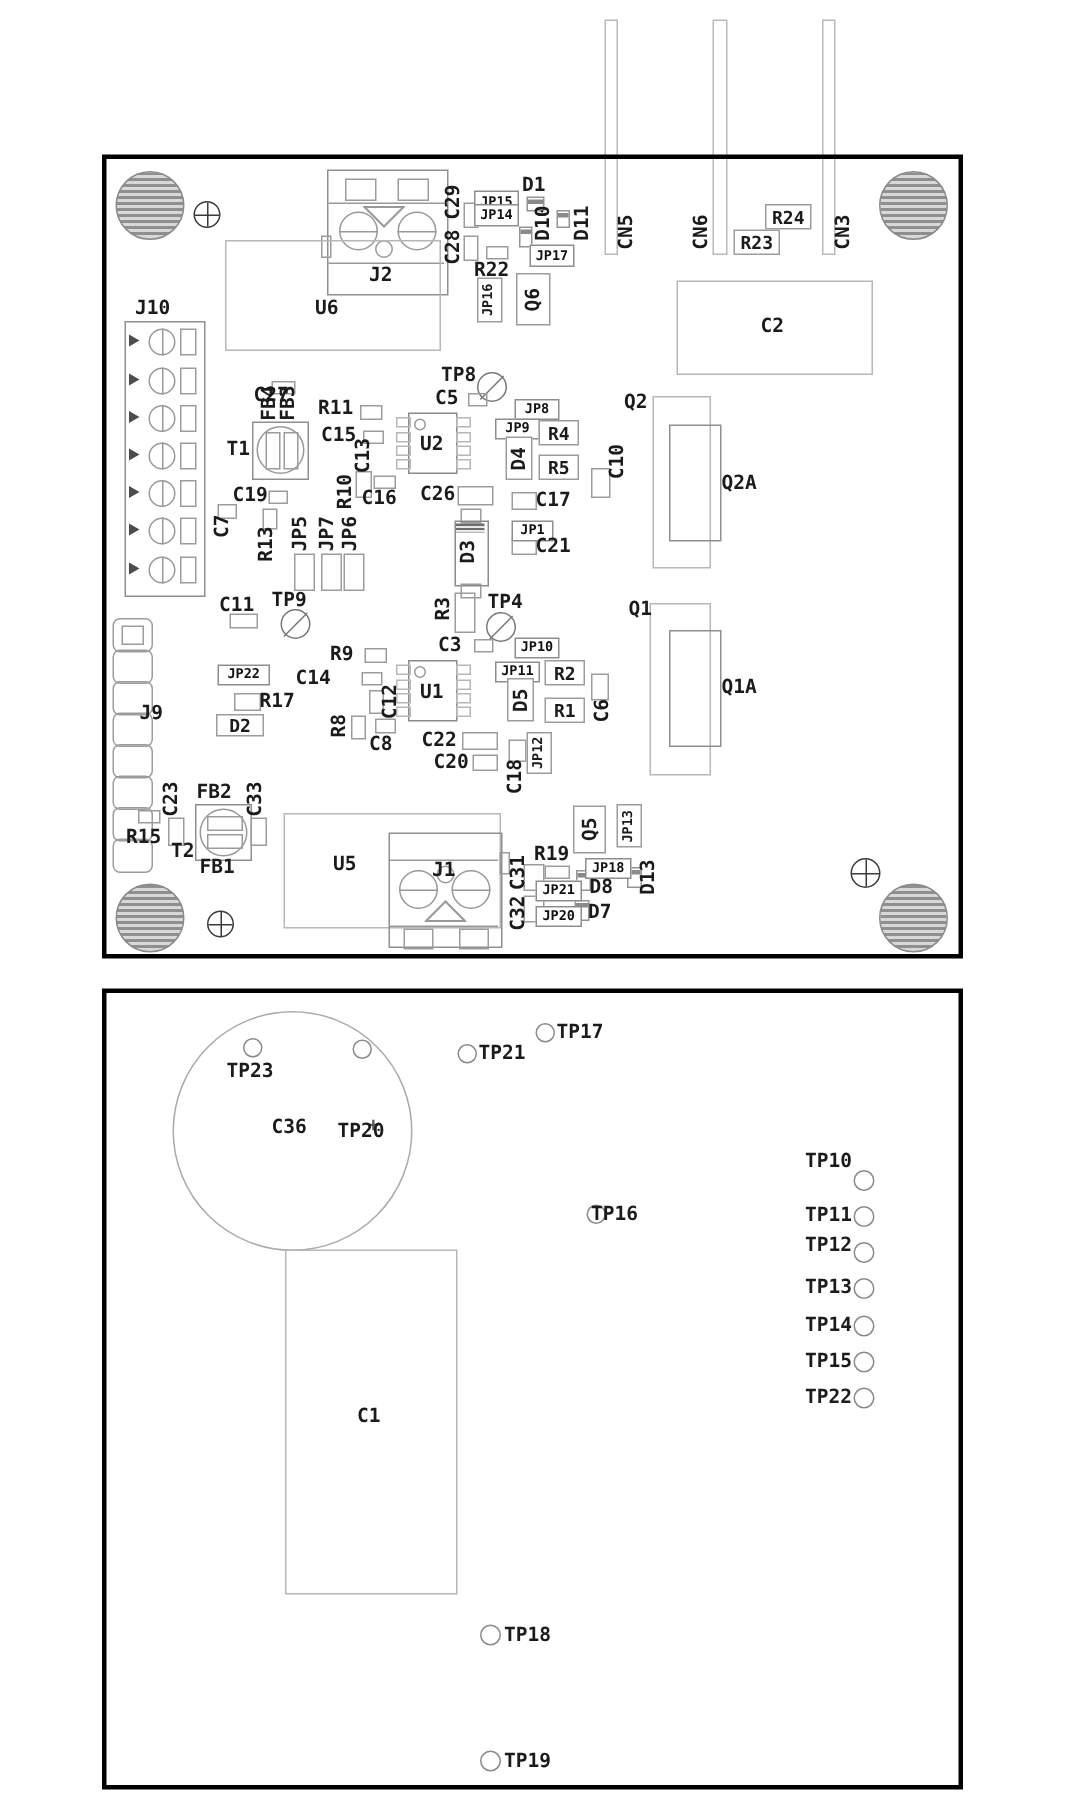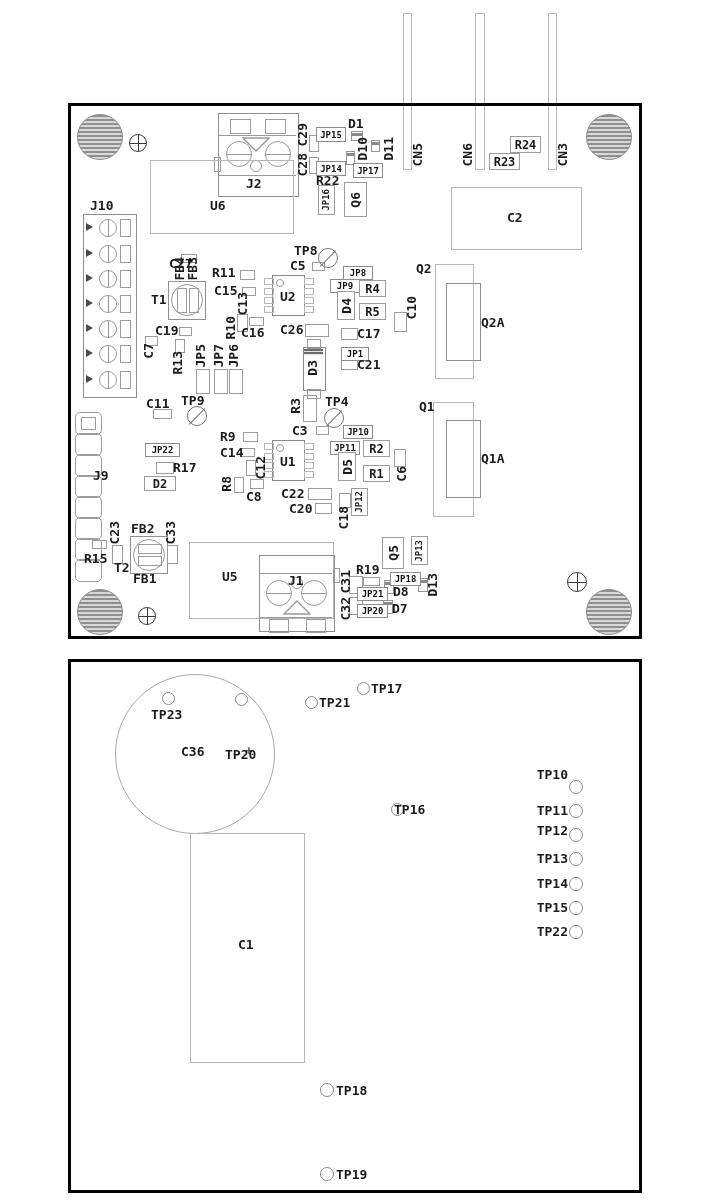--- a/index.html
+++ b/index.html
@@ -85,21 +85,21 @@
   <div class="L" style="left:246px;top:177px">J2</div>
 
   <div class="rc rcl" style="left:150px;top:160px;width:142px;height:72px"></div>
   <div class="L" style="left:210px;top:199px">U6</div>
 
   <div class="V" style="left:296px;top:123px">C29</div>
   <div class="V" style="left:296px;top:153px">C28</div>
   <div class="rc" style="left:309px;top:135px;width:8px;height:15px"></div>
   <div class="rc" style="left:309px;top:157px;width:8px;height:15px"></div>
   <div class="B" style="left:316px;top:127px;width:28px;height:13px">JP15</div>
-  <div class="B" style="left:316px;top:161px;width:28px;height:13px">JP14</div>
+  <div class="B" style="left:316px;top:136px;width:28px;height:13px">JP14</div>
   <div class="L" style="left:348px;top:117px">D1</div>
   <div class="dio" style="left:351px;top:131px;width:10px;height:8px"></div>
   <div class="V" style="left:356px;top:137px">D10</div>
   <div class="dio" style="left:346px;top:151px;width:7px;height:12px"></div>
   <div class="V" style="left:382px;top:137px">D11</div>
   <div class="dio" style="left:371px;top:140px;width:7px;height:10px"></div>
   <div class="B" style="left:353px;top:163px;width:28px;height:13px">JP17</div>
   <div class="rc" style="left:324px;top:164px;width:13px;height:7px"></div>
   <div class="L" style="left:316px;top:174px">R22</div>
   <div class="VB" style="left:318px;top:185px;width:15px;height:28px">
@@ -213,21 +213,21 @@
 
   <div class="V" style="left:289px;top:398px">R3</div>
   <div class="rc" style="left:303px;top:395px;width:12px;height:25px"></div>
   <div class="L" style="left:325px;top:395px">TP4</div>
   <div class="tpscrew" style="left:324px;top:408px;width:18px;height:18px"></div>
   <div class="L" style="left:292px;top:424px">C3</div>
   <div class="rc" style="left:316px;top:426px;width:11px;height:7px"></div>
   <div class="B" style="left:343px;top:425px;width:28px;height:12px">JP10</div>
   <div class="L" style="left:220px;top:430px">R9</div>
   <div class="rc" style="left:243px;top:432px;width:13px;height:8px"></div>
-  <div class="L" style="left:220px;top:446px">C14</div>
+  <div class="L" style="left:197px;top:446px">C14</div>
   <div class="rc" style="left:241px;top:448px;width:12px;height:7px"></div>
   <div class="rc" style="left:272px;top:440px;width:31px;height:39px;border-color:#8a8a8a"></div>
   <div class="rc rcl" style="left:264px;top:443px;width:8px;height:5px"></div>
   <div class="rc rcl" style="left:264px;top:453px;width:8px;height:5px"></div>
   <div class="rc rcl" style="left:264px;top:462px;width:8px;height:5px"></div>
   <div class="rc rcl" style="left:264px;top:471px;width:8px;height:5px"></div>
   <div class="rc rcl" style="left:304px;top:443px;width:8px;height:5px"></div>
   <div class="rc rcl" style="left:304px;top:453px;width:8px;height:5px"></div>
   <div class="rc rcl" style="left:304px;top:462px;width:8px;height:5px"></div>
   <div class="rc rcl" style="left:304px;top:471px;width:8px;height:5px"></div>

